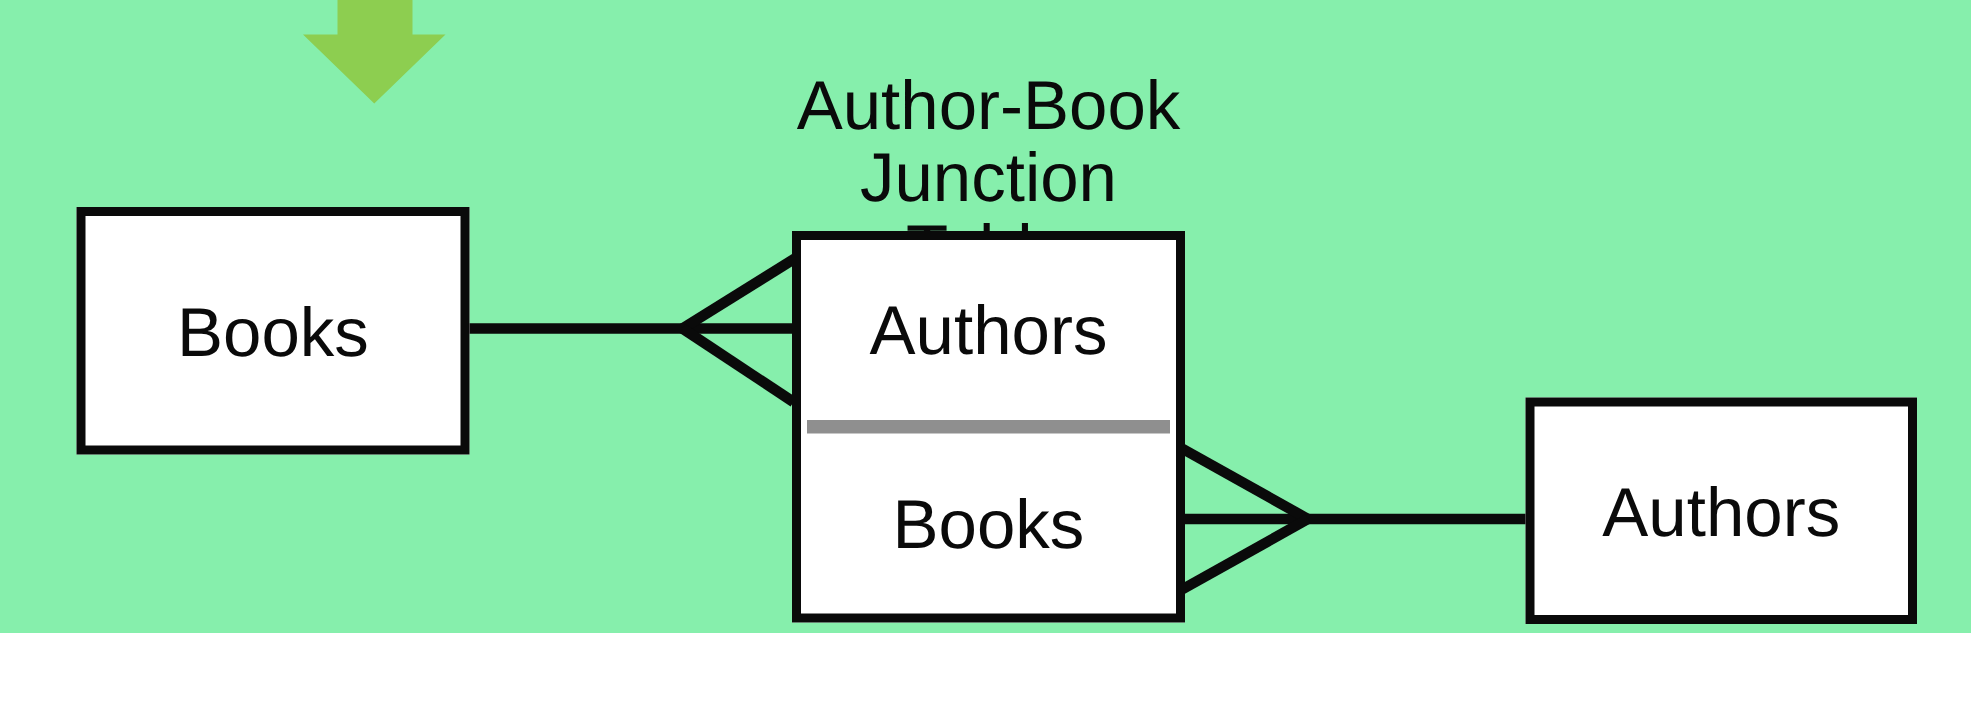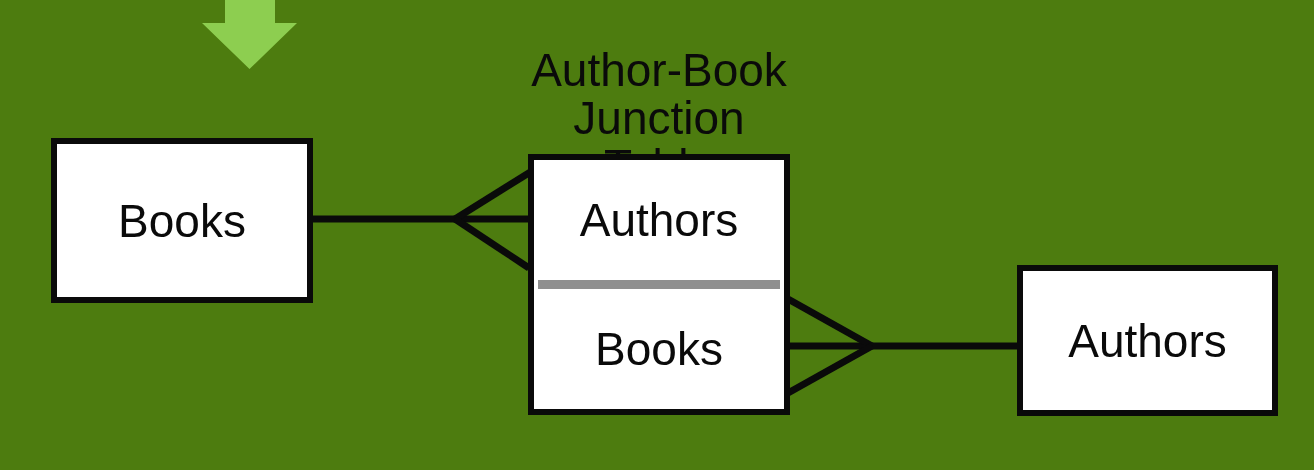--- a/index.html
+++ b/index.html
@@ -3,22 +3,22 @@
 <meta charset="utf-8">
 <style>
   :root{
     --arrow-green:#8dce50;
     --divider-gray:#8f8f8f;
     --line-black:#0a0a0a;
   }
   html,body{margin:0;padding:0;background:#ffffff;}
   .canvas{
     position:relative;
-    width:1314px;height:470px;
-    background:#4d7c0f;
+    width:1314px;height:422px;
+    background:#86efac;
     overflow:hidden;
     font-family:"Liberation Sans", sans-serif;
     color:var(--line-black);
   }
   .lines{position:absolute;left:0;top:0;z-index:0;}
   .entity{
     position:absolute;
     box-sizing:border-box;
     border:6px solid var(--line-black);
     background:#ffffff;

